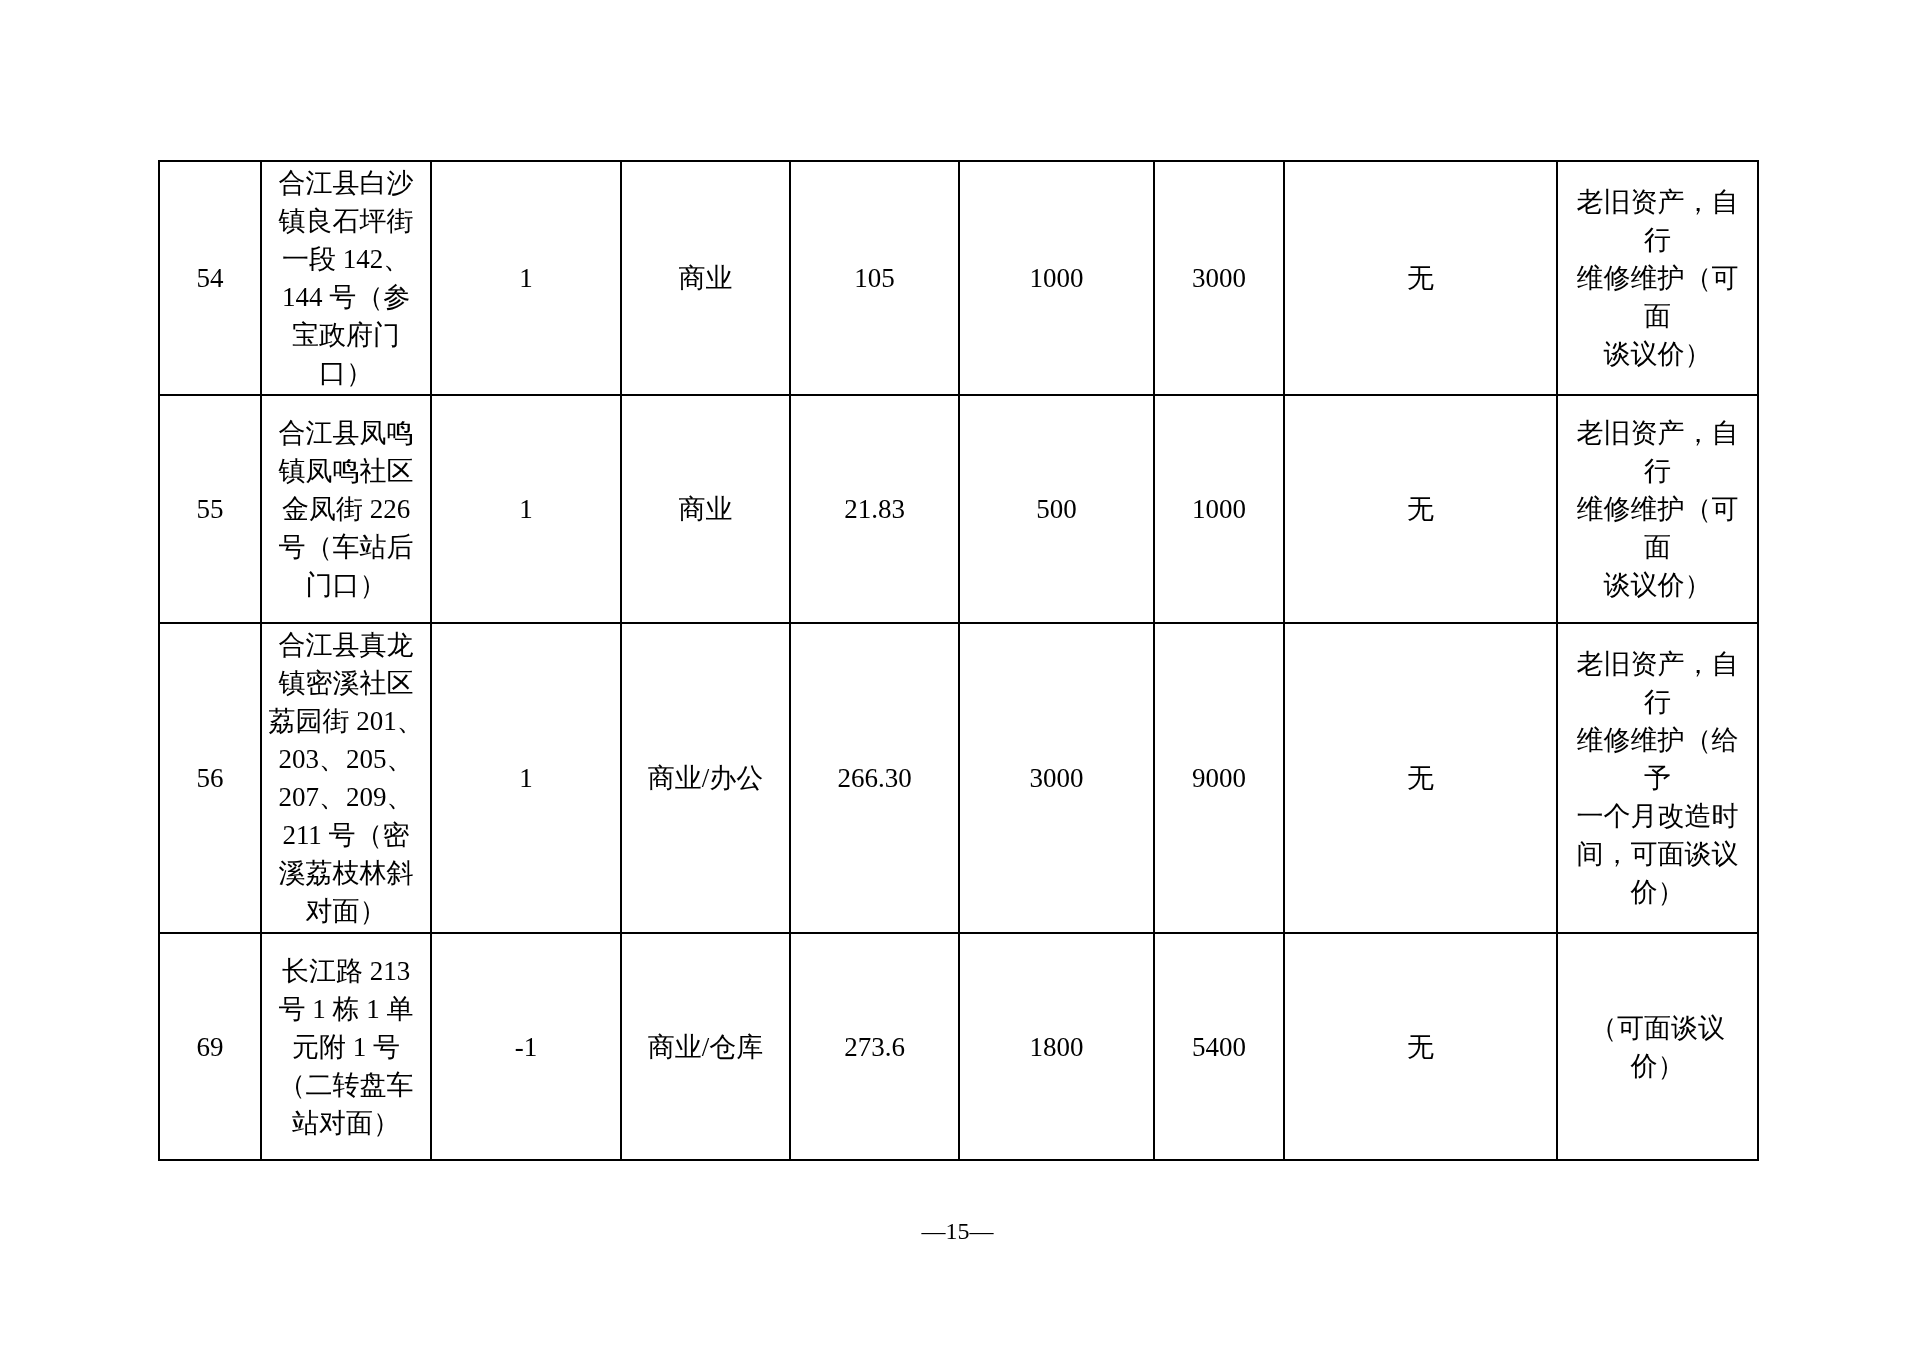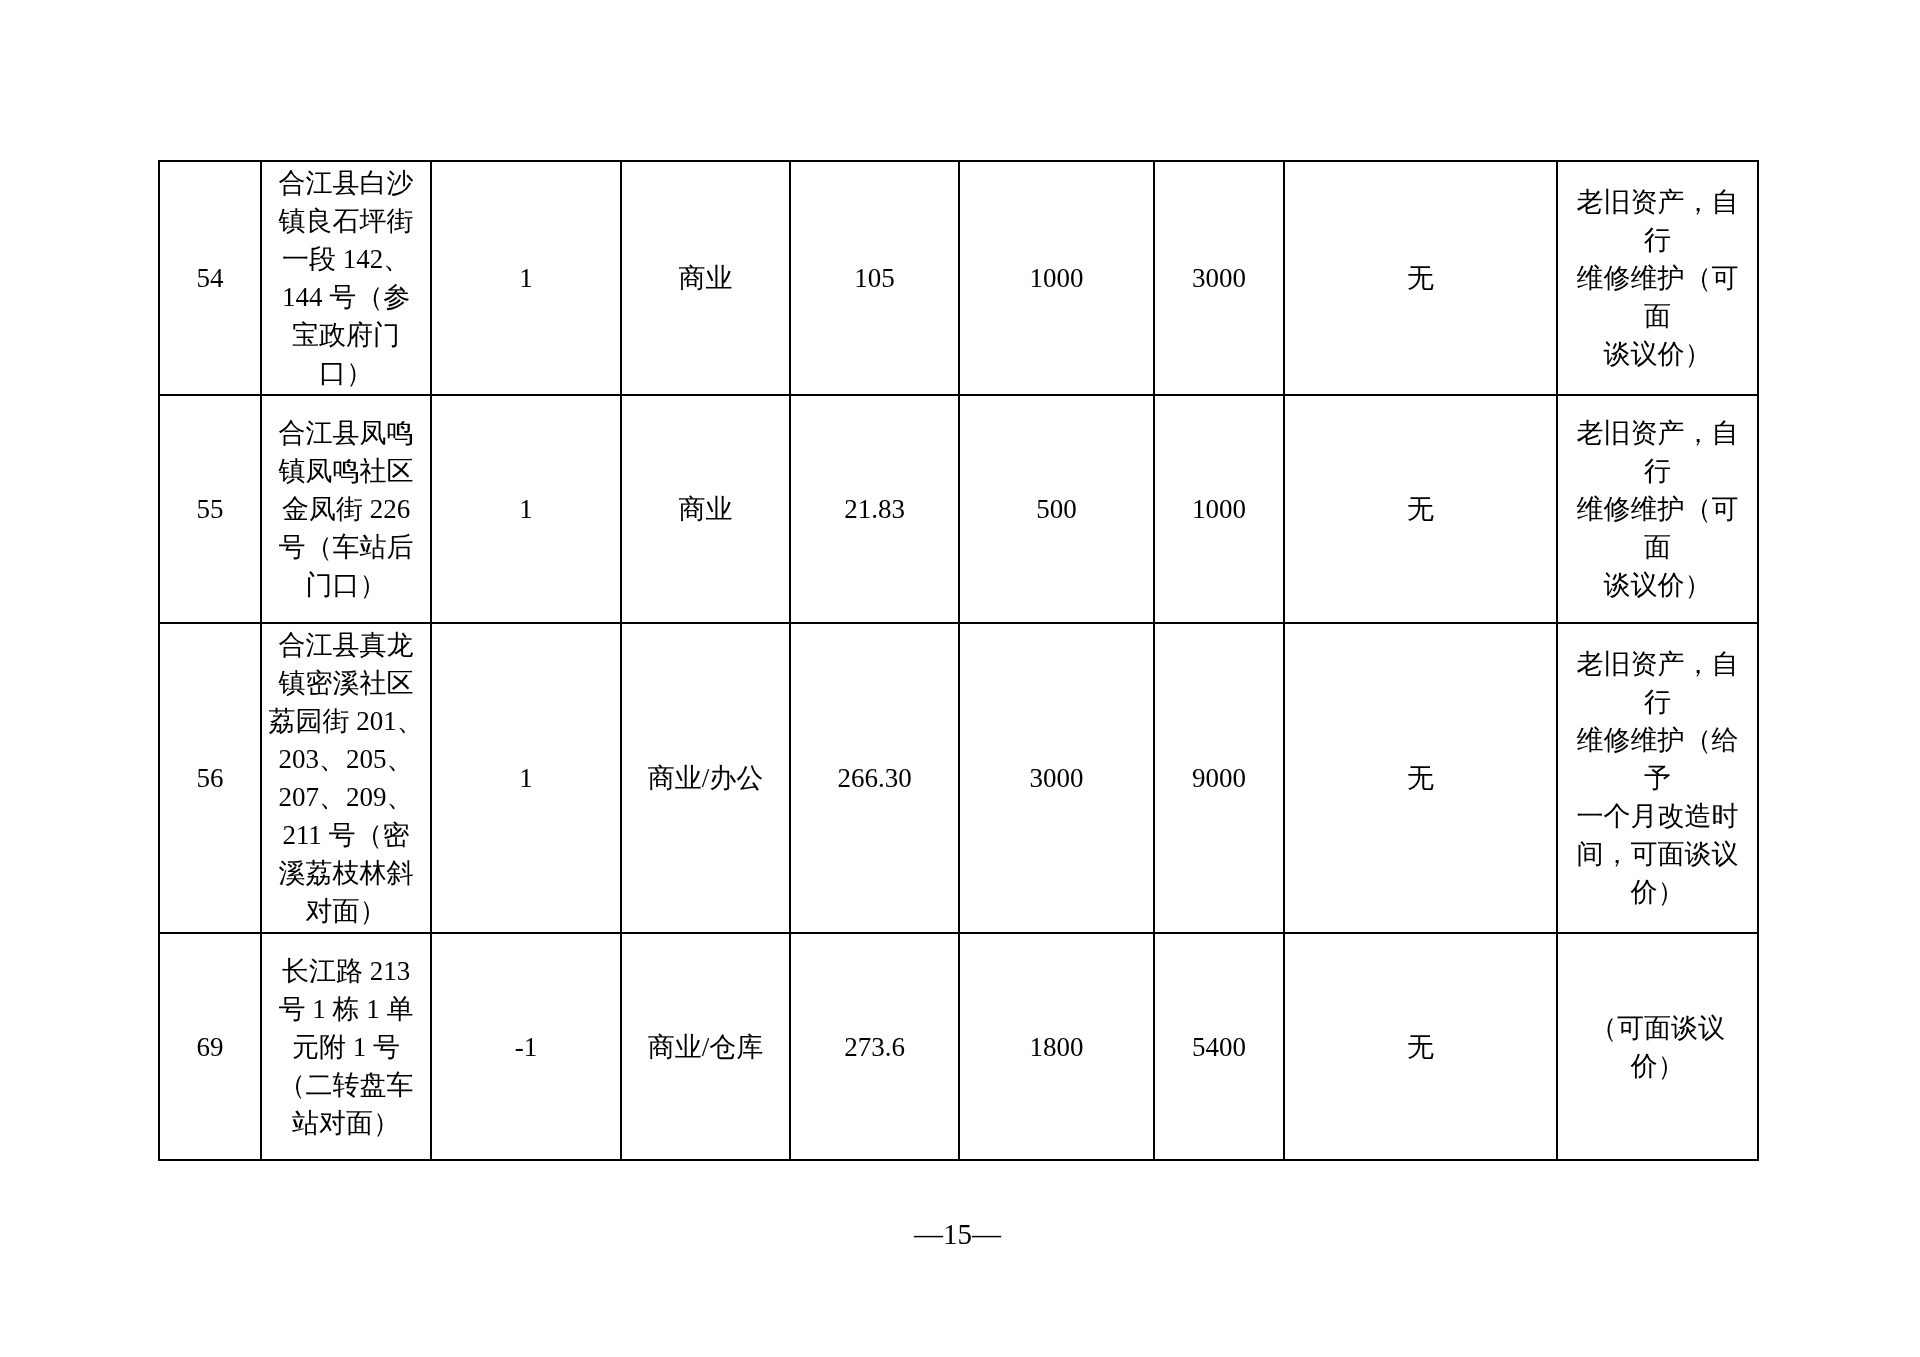--- a/index.html
+++ b/index.html
@@ -48,21 +48,21 @@
   td.num {
     font-size: 28px;
     border-radius: 16px;
   }
   .page-number {
     position: absolute;
     left: 158px;
     top: 1218px;
     width: 1599px;
     text-align: center;
-    font-size: 29px;
+    font-size: 24px;
     color: #000000;
   }
 </style>
 </head>
 <body>
 
 <div class="page">
 
   <table class="asset-table">
     <colgroup>

